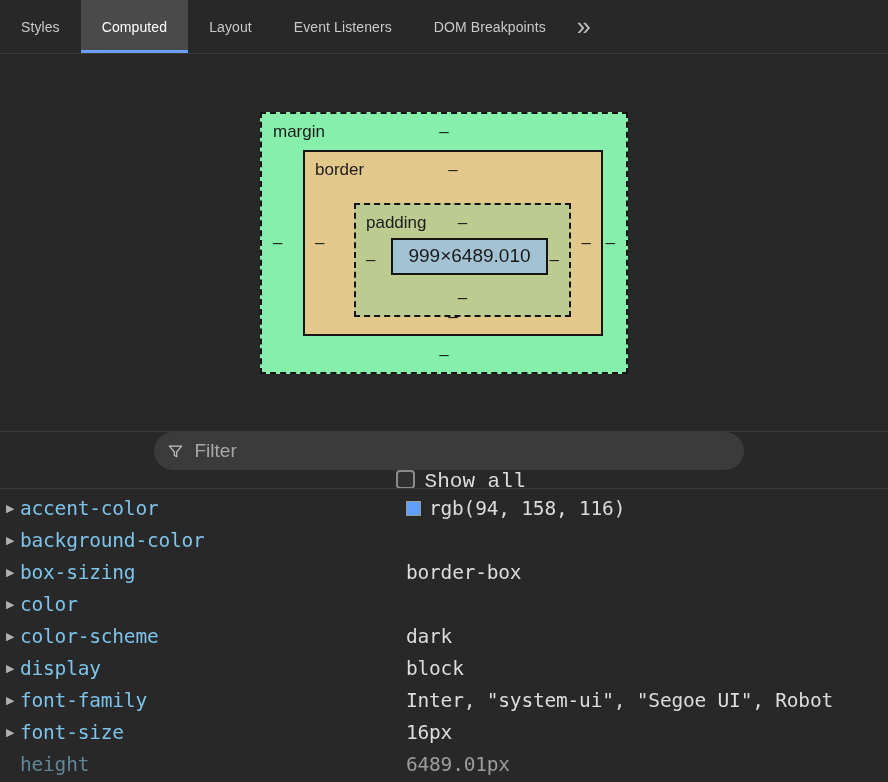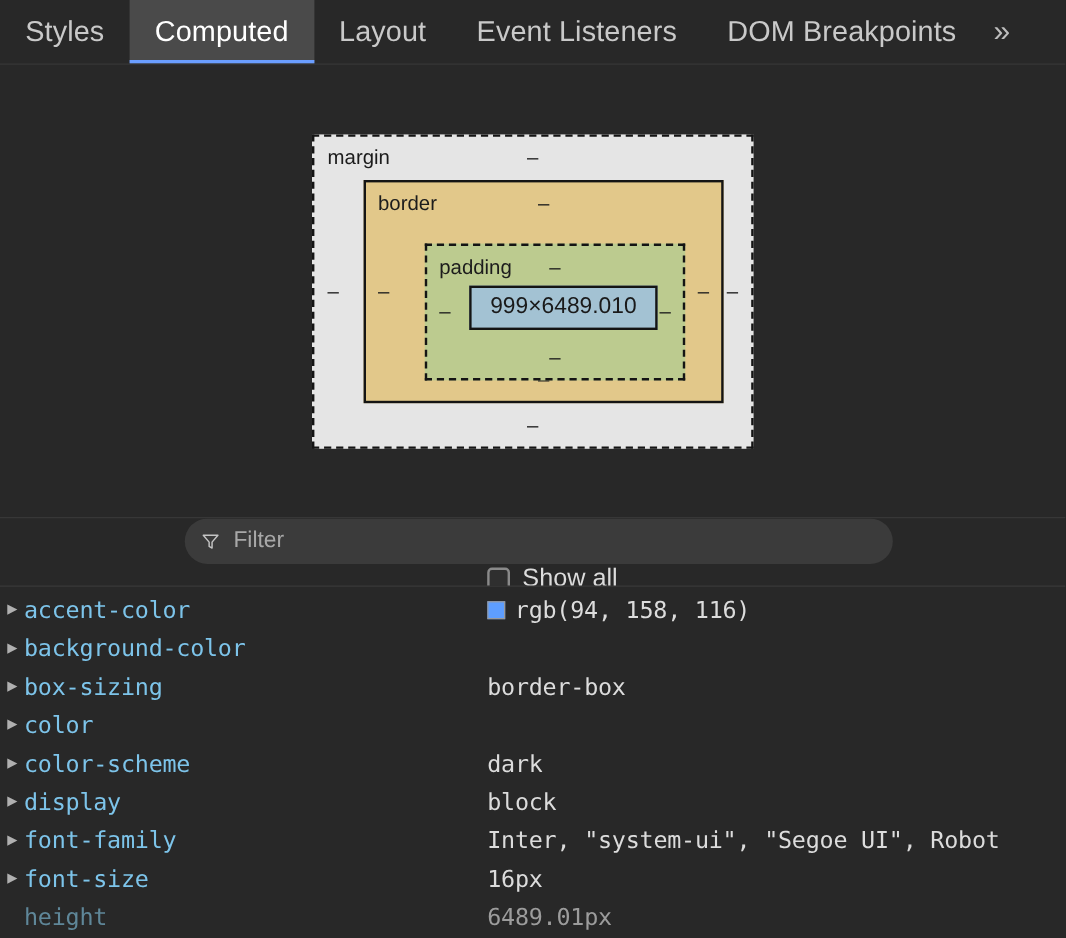--- a/index.html
+++ b/index.html
@@ -35,21 +35,21 @@
     align-items: stretch;
     border-bottom: 1px solid #3a3a3a;
     overflow: hidden;
     position: relative;
   }
   .tab {
     display: flex;
     align-items: center;
     justify-content: flex-start;
     padding: 0 21px;
-    font-size: 24px;
+    font-size: 14px;
     color: #c9c9c9;
     white-space: nowrap;
     position: relative;
     cursor: default;
     letter-spacing: 0.1px;
   }
   .tab.selected {
     background: #4a4a4a;
     color: #ffffff;
   }
@@ -81,21 +81,21 @@
     display: flex;
     align-items: center;
     justify-content: center;
     border-bottom: 1px solid #3c3c3c;
     position: relative;
   }
 
   .bm-margin {
     width: 368px;
     height: 262px;
-    background: #e5e5e5;
+    background: #86efac;
     border: 2px dashed #141414;
     box-sizing: border-box;
     position: relative;
     color: #1a1a1a;
     font-size: 17px;
   }
   .bm-border {
     position: absolute;
     left: 41px;
     top: 36px;
@@ -208,24 +208,24 @@
     outline: none;
     color: #d8d8d8;
     font-family: "Liberation Sans", sans-serif;
     font-size: 19px;
     padding: 0;
   }
   .filter-input::placeholder { color: #a8a8a8; opacity: 1; }
 
   .checkgroup {
     display: flex;
-    align-items: center;
     margin-left: 24px;
     white-space: nowrap;
     flex: 0 0 auto;
+    font-family: Liberation Mono, monospace;
   }
   .checkbox {
     width: 19px;
     height: 19px;
     border: 2px solid #8a8a8a;
     border-radius: 4px;
     background: #2f2f2f;
     box-sizing: border-box;
     flex: 0 0 auto;
   }

